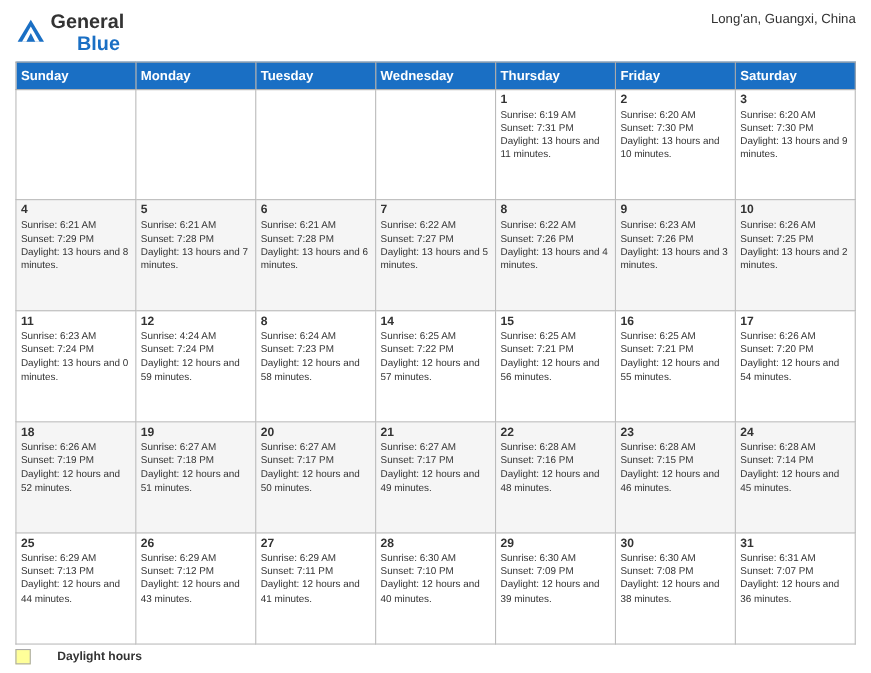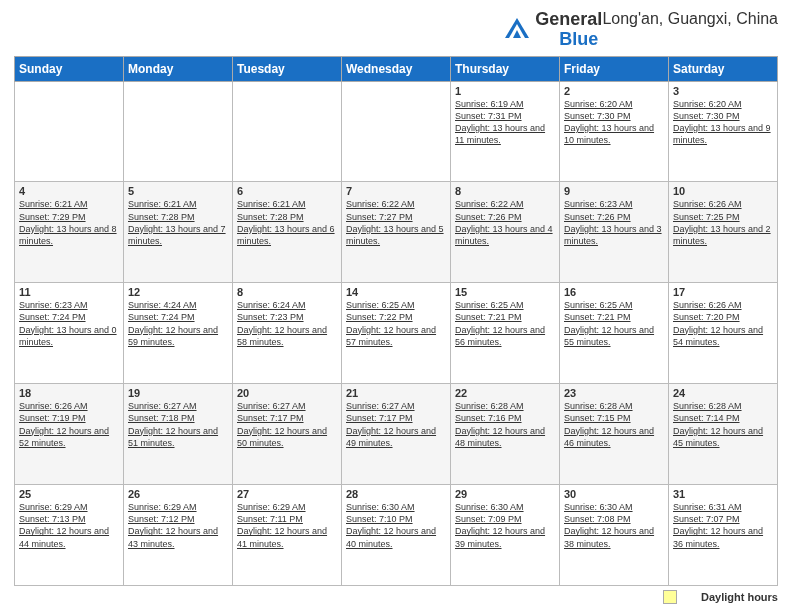--- a/index.html
+++ b/index.html
@@ -9,21 +9,20 @@
       width: 792px;
       height: 612px;
       overflow: hidden;
     }
     .page {
       width: 792px;
       height: 612px;
       display: flex;
       flex-direction: column;
       padding: 10px 14px 8px 14px;
-      align-items: flex-end;
     }
     .header {
       display: flex;
       justify-content: space-between;
       align-items: flex-start;
       margin-bottom: 6px;
     }
     .logo {
       display: flex;
       align-items: center;
@@ -52,21 +51,21 @@
     .title-block {
       text-align: right;
     }
     .main-title {
       font-size: 36px;
       font-weight: bold;
       color: #333;
       line-height: 1.1;
     }
     .subtitle {
-      font-size: 16px;
+      font-size: 12px;
       color: #333;
     }
     .calendar-table {
       width: 100%;
       border-collapse: collapse;
       flex: 1;
     }
     .calendar-table th {
       background-color: #1a6fc4;
       color: #fff;
@@ -91,21 +90,20 @@
     }
     .day-number {
       font-size: 11px;
       font-weight: bold;
       margin-bottom: 1px;
     }
     .day-info {
       font-size: 9px;
       line-height: 1.35;
       color: #333;
-      text-decoration: underline;
     }
     td.empty {
       background: #fff !important;
     }
     .legend {
       display: flex;
       align-items: center;
       gap: 24px;
       margin-top: 4px;
       font-size: 11px;

